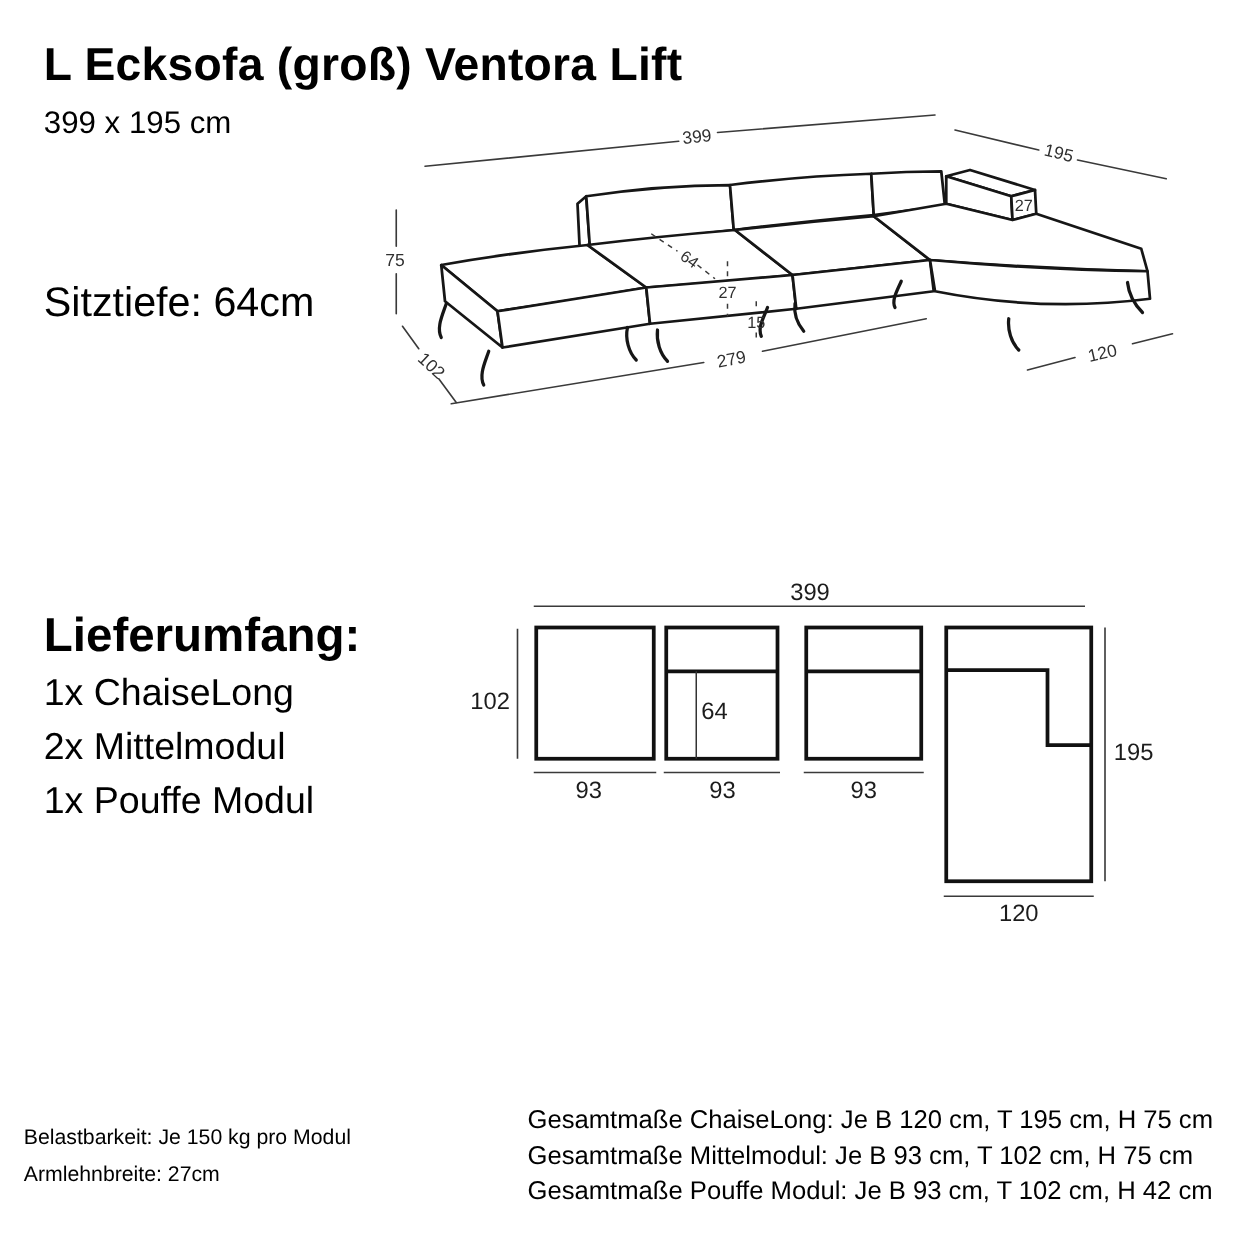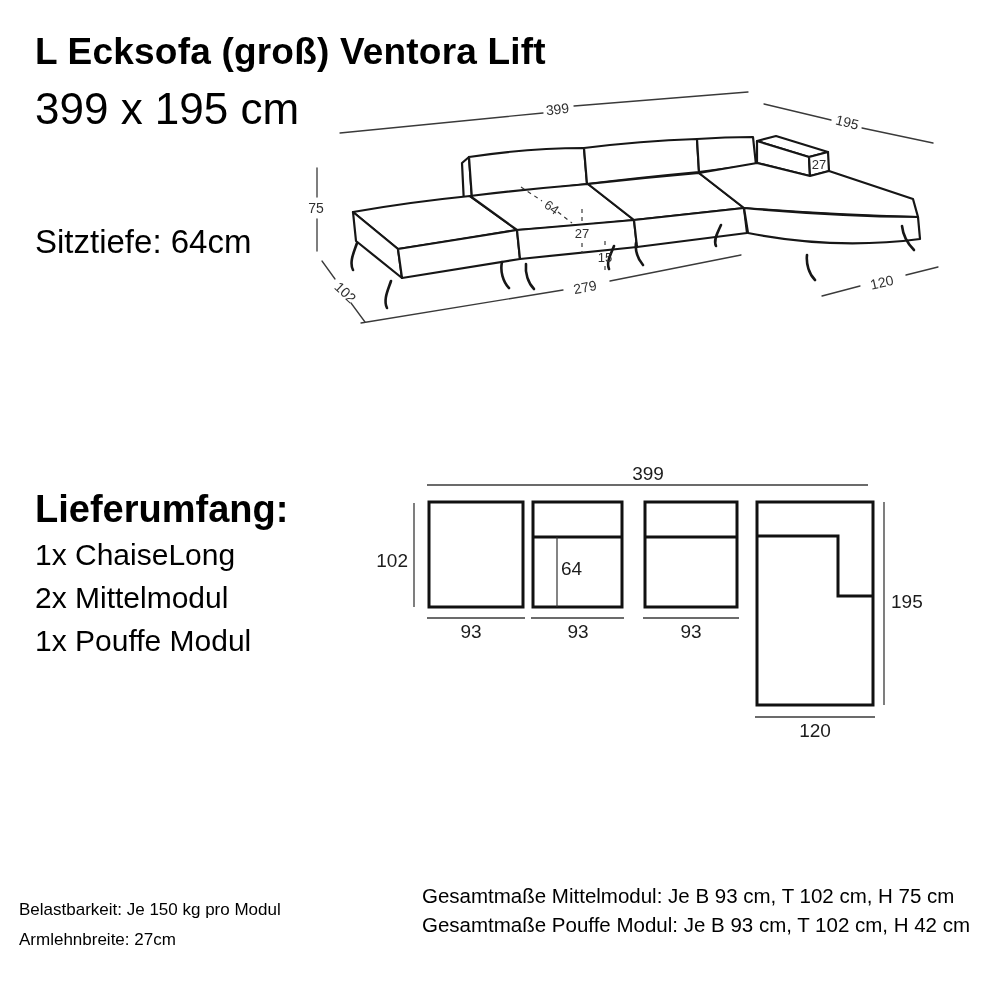--- a/index.html
+++ b/index.html
@@ -4,21 +4,21 @@
 <style>
   html,body{margin:0;padding:0;}
   body{
     width:1000px;height:1000px;position:relative;overflow:hidden;
     background:#ffffff;
     font-family:"Liberation Sans",sans-serif;
     color:#000;
   }
   .abs{position:absolute;white-space:nowrap;}
   .title{left:35px;top:31px;font-size:37px;font-weight:700;letter-spacing:.2px;}
-  .subtitle{left:35px;top:84px;font-size:44px;font-weight:400;}
+  .subtitle{left:35px;top:84px;font-size:25px;font-weight:400;}
   .seatspecs{left:35px;top:219px;font-size:33px;line-height:45px;font-weight:400;text-align:center;}
   .delivery-head{left:35px;top:488px;font-size:38px;font-weight:700;}
   .delivery-items{left:35px;top:533px;font-size:30px;line-height:43px;font-weight:400;}
   .foot-left{left:19px;top:895px;font-size:17px;line-height:30px;}
   .foot-right{left:422px;top:882px;font-size:20.5px;line-height:28.5px;}
   svg{position:absolute;left:0;top:0;pointer-events:none;}
   .sofa-stroke{fill:#ffffff;stroke:#161616;stroke-width:2.2;stroke-linejoin:round;stroke-linecap:round;}
   .leg{fill:none;stroke:#161616;stroke-width:2.6;stroke-linecap:round;}
   .dimline{fill:none;stroke:#3a3a3a;stroke-width:1.3;stroke-linecap:round;}
   .dimdash{fill:none;stroke:#3a3a3a;stroke-width:1.2;stroke-dasharray:4 4;}
@@ -46,20 +46,21 @@
   <div>2x Mittelmodul</div>
   <div>1x Pouffe Modul</div>
 </div>
 
 <div class="abs foot-left">
   <div>Belastbarkeit: Je 150 kg pro Modul</div>
   <div>Armlehnbreite: 27cm</div>
 </div>
 
 <div class="abs foot-right">
+  <div>Gesamtmaße ChaiseLong: Je B 120 cm, T 195 cm, H 75 cm</div>
   <div>Gesamtmaße Mittelmodul: Je B 93 cm, T 102 cm, H 75 cm</div>
   <div>Gesamtmaße Pouffe Modul: Je B 93 cm, T 102 cm, H 42 cm</div>
 </div>
 
 <svg width="1000" height="1000" viewBox="0 0 1000 1000">
 
   <g>
 
     <g>
       <path class="sofa-stroke" d="M462,163 L469,157 L472,199 L464,204 Z"></path>

